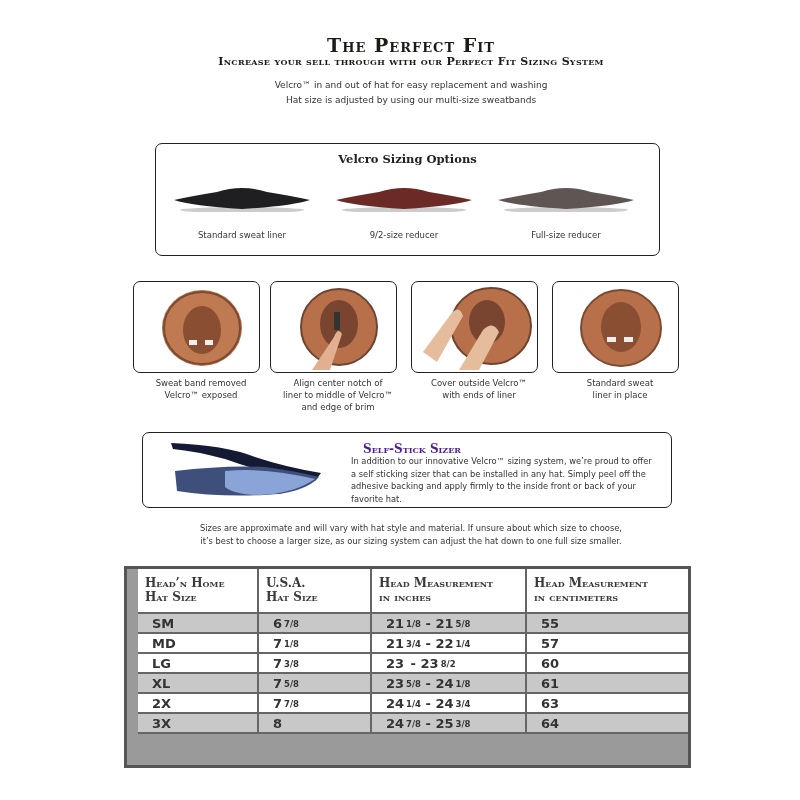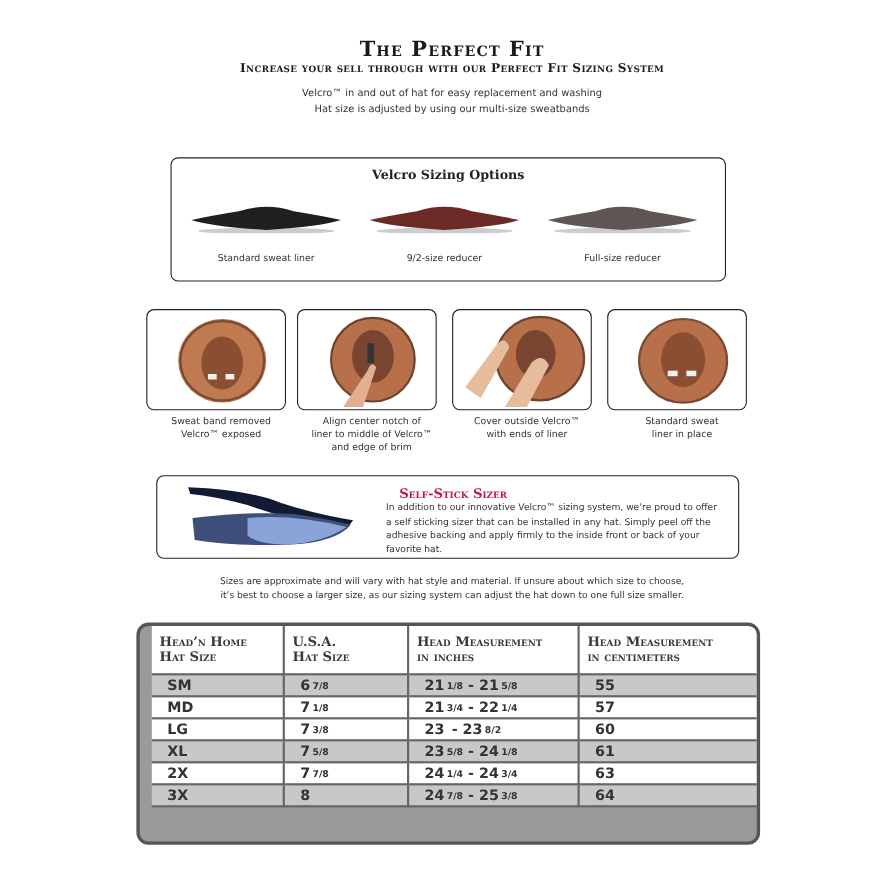--- a/index.html
+++ b/index.html
@@ -9,24 +9,24 @@
   .subtitle { top:55px; left:0; width:800px; text-align:center; font-family:"DejaVu Serif", serif; font-weight:bold; font-size:11px; font-variant:small-caps; letter-spacing:0.3px; color:#1e1a17; }
   .bullets { top:78px; left:0; width:800px; text-align:center; font-size:9px; line-height:15px; color:#333; }
   .box { border:1.5px solid #222; border-radius:7px; background:#fff; }
   .vbox { left:155px; top:143px; width:492px; height:111px; }
   .vbox-title { position:absolute; top:8px; left:0; width:100%; text-align:center; font-family:"DejaVu Serif", serif; font-weight:bold; font-size:11.5px; color:#222; }
   .pad { position:absolute; top:38px; width:140px; height:30px; }
   .pad-label { position:absolute; top:86px; width:160px; text-align:center; font-size:8.5px; color:#333; }
   .step { top:281px; width:114px; height:90px; }
   .step-label { top:377px; width:150px; text-align:center; font-size:8.5px; line-height:12px; color:#333; }
   .sbox { left:142px; top:432px; width:517px; height:74px; }
-  .ss-title { position:absolute; left:220px; top:9px; font-family:"DejaVu Serif", serif; font-weight:bold; font-size:12px; font-variant:small-caps; color:#be185d; }
+  .ss-title { position:absolute; left:220px; top:9px; font-family:"DejaVu Serif", serif; font-weight:bold; font-size:12px; font-variant:small-caps; color:#4c1d95; }
   .ss-body { position:absolute; left:208px; top:22px; width:305px; font-size:8.3px; line-height:12.5px; color:#333; }
   .note { top:522px; left:0; width:800px; text-align:center; font-size:8.3px; line-height:13px; color:#333; }
-  .tbl-wrap { left:124px; top:566px; width:550px; height:196px; border:3px solid #555; border-radius:11px; background:#9a9a9a; overflow:hidden; }
+  .tbl-wrap { left:124px; top:566px; width:550px; height:196px; border:3px solid #555; border-radius:0; background:#9a9a9a; overflow:hidden; }
   table { border-collapse:collapse; width:100%; }
   th { background:#fff; text-align:left; vertical-align:top; font-family:"DejaVu Serif", serif; font-weight:bold; font-variant:small-caps; font-size:12px; line-height:14px; color:#3a3a3a; padding:7px 0 8px 7px; border-right:2px solid #666; border-bottom:2px solid #666; height:33px; box-sizing:border-box; }
   th:last-child { border-right:none; }
   td { font-family:"DejaVu Sans", sans-serif; font-weight:bold; font-size:13px; color:#333; padding:0 0 0 14px; height:18px; border-right:2px solid #666; border-bottom:2px solid #666; }
   td:last-child { border-right:none; }
   tr.shade td { background:#c8c8c8; }
   tr.plain td { background:#ffffff; }
   td .frac { font-size:8.5px; margin-left:2px; position:relative; top:-1px; }
   .col1 { width:120px; } .col2 { width:113px; } .col3 { width:155px; }
 </style>

